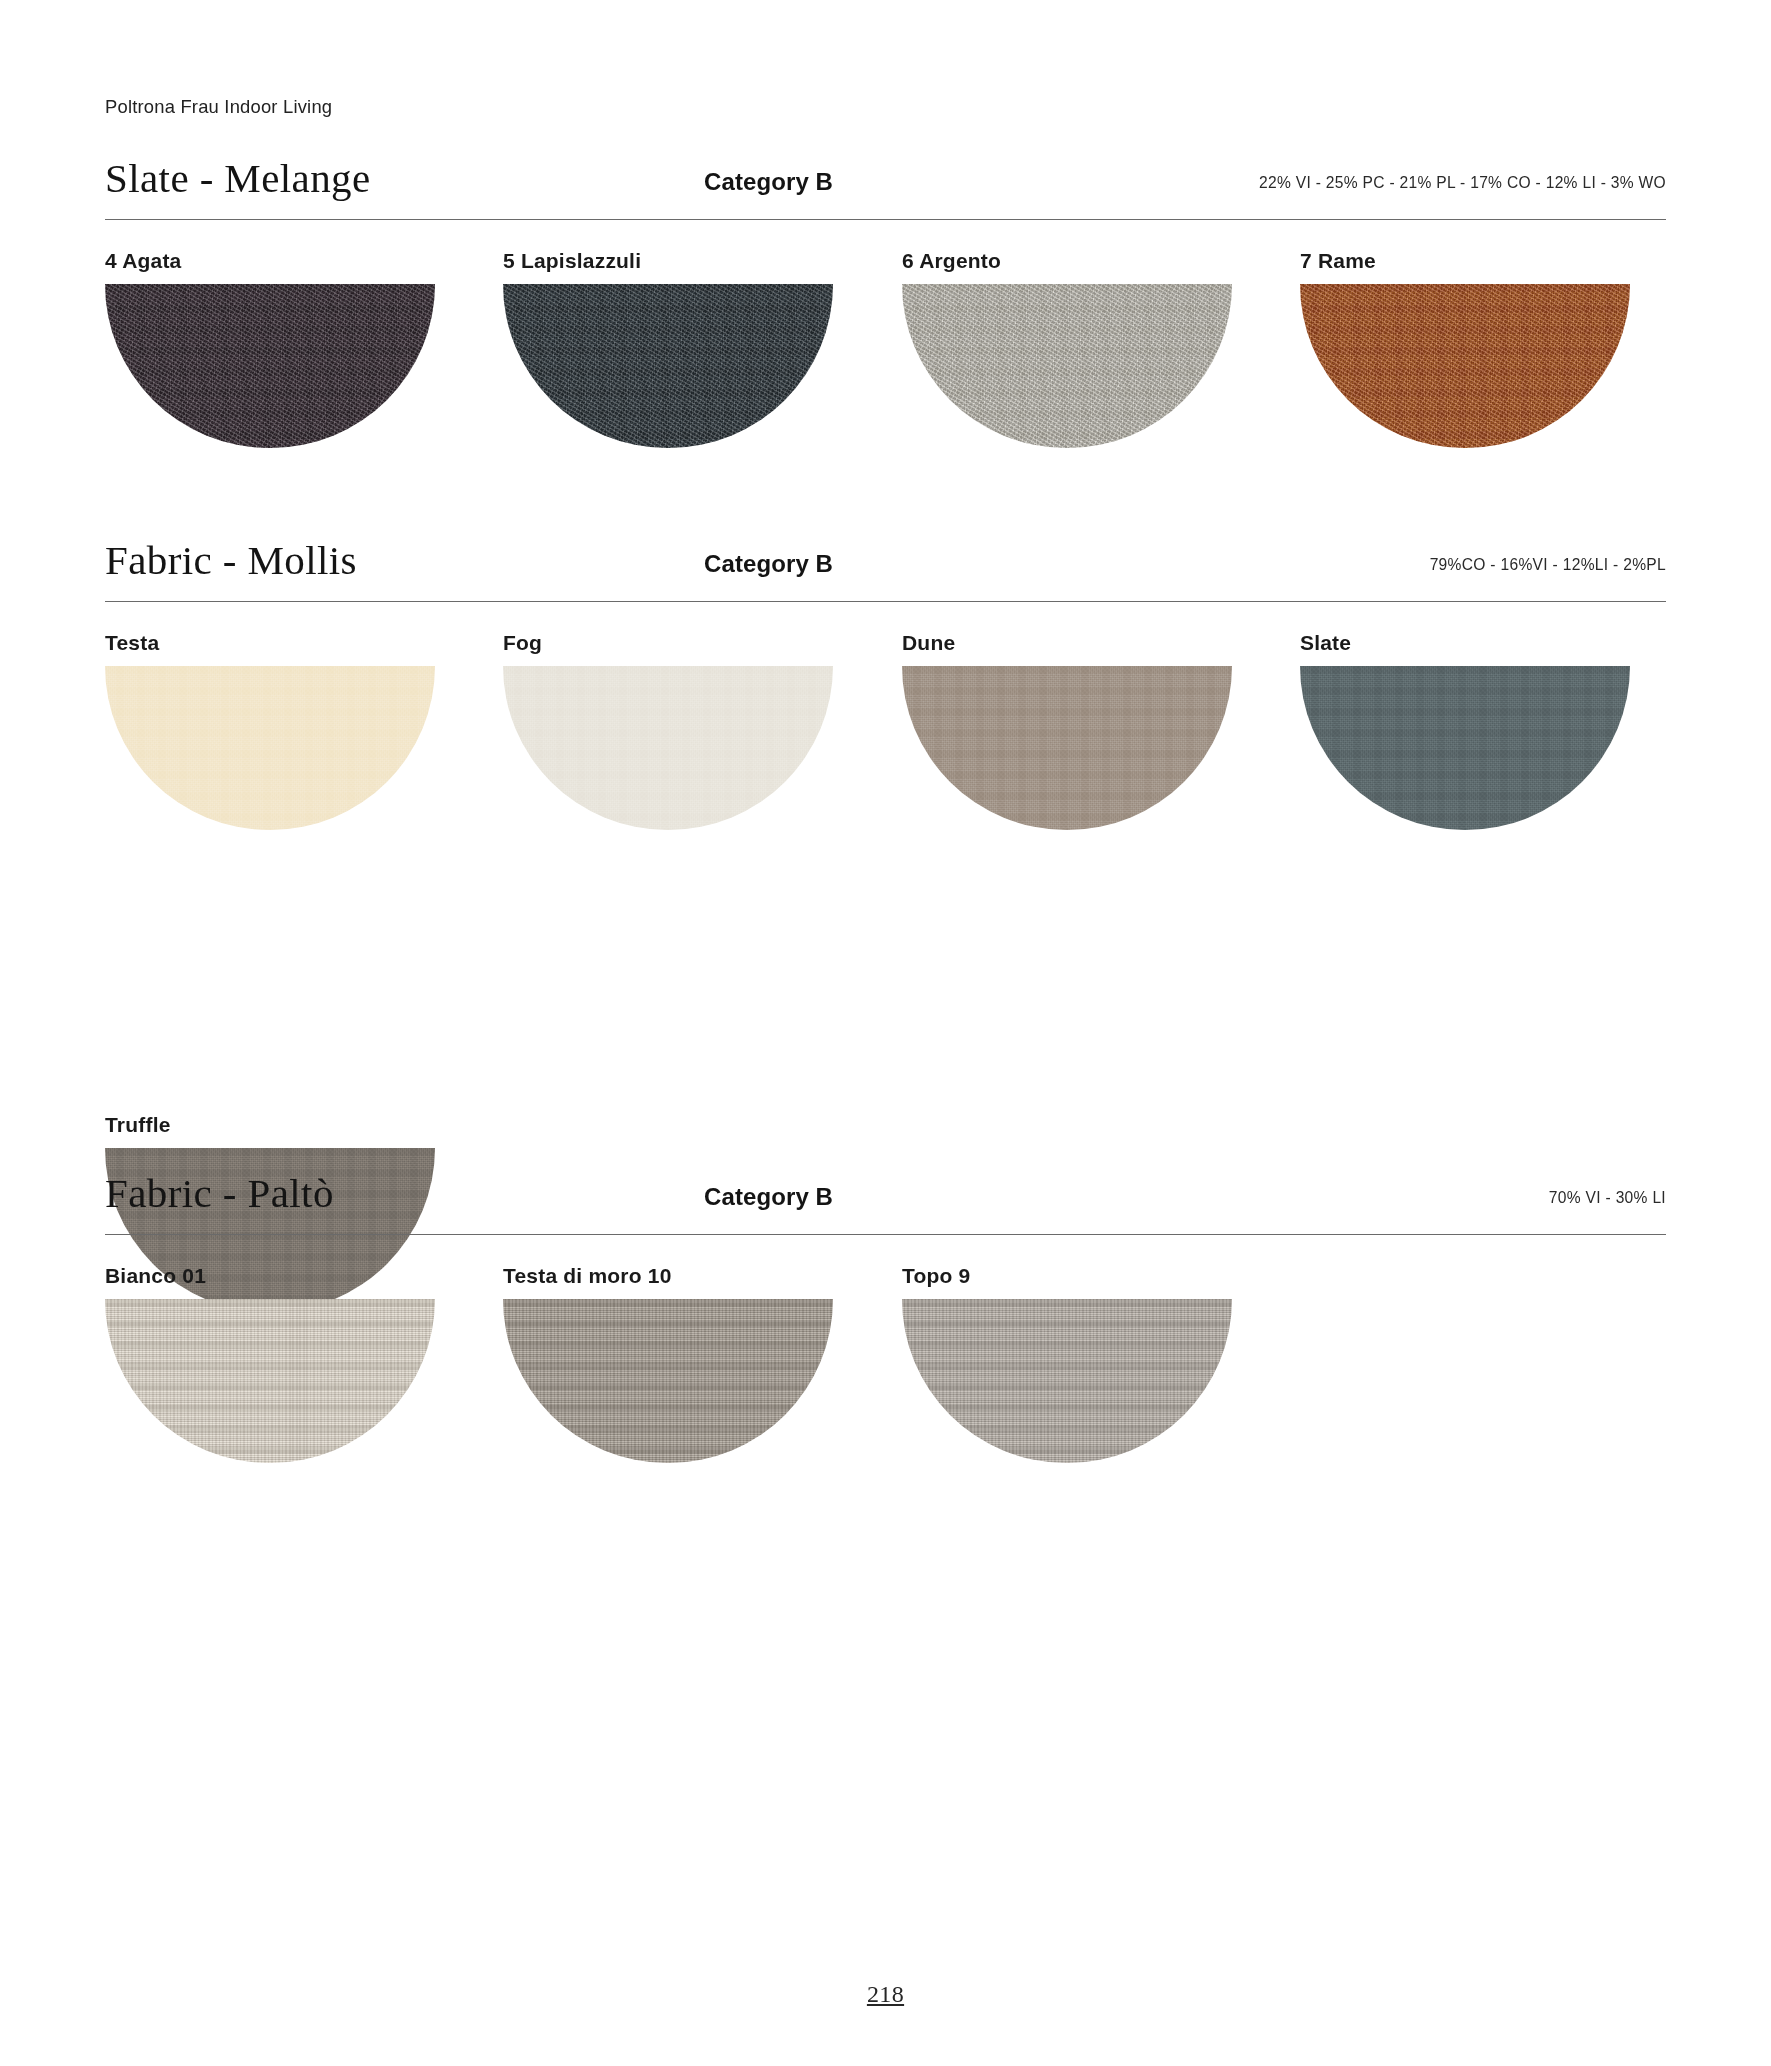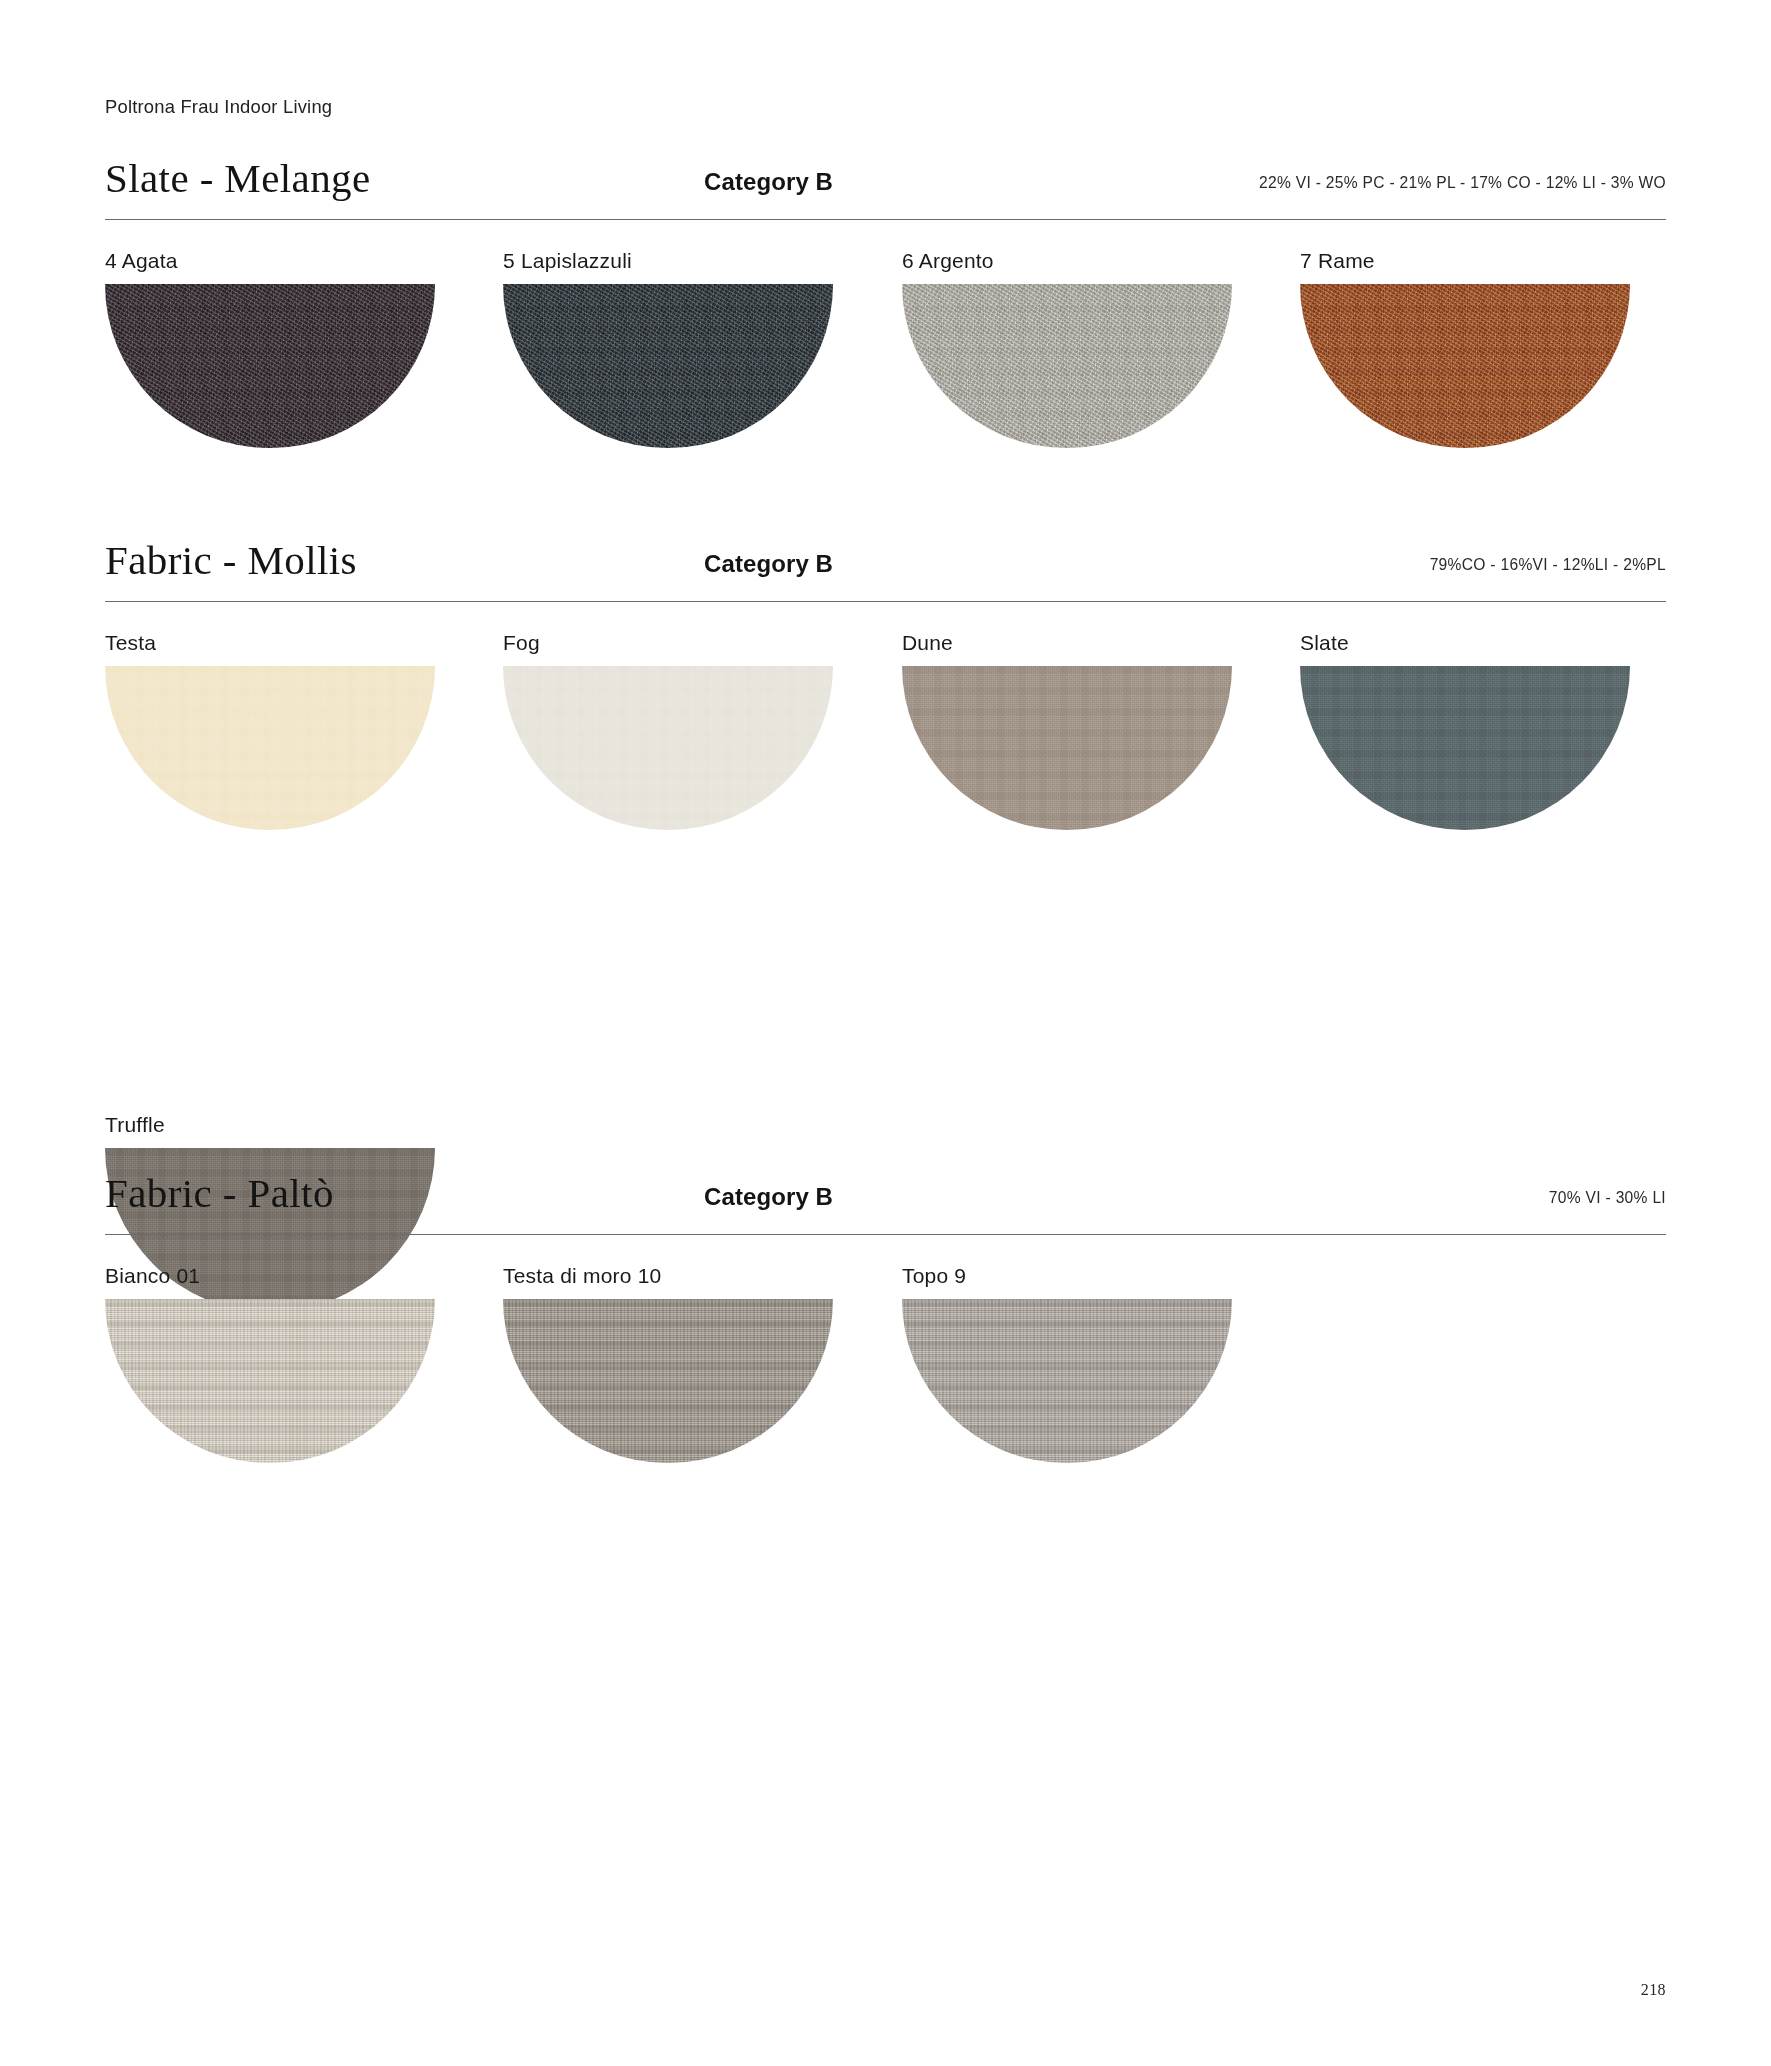--- a/index.html
+++ b/index.html
@@ -118,21 +118,21 @@
   .swatch.col-0 { left: 0px; }
   .swatch.col-1 { left: 398px; }
   .swatch.col-2 { left: 797px; }
   .swatch.col-3 { left: 1195px; }
 
   .swatch-label {
     position: absolute;
     top: 0;
     left: 0;
     font-size: 21px;
-    font-weight: 400;
+    font-weight: 700;
     letter-spacing: 0.2px;
     color: #1a1a1a;
     white-space: nowrap;
     line-height: 1;
   }
 
   .swatch-chip {
     position: absolute;
     top: 34px;
     left: 0;
@@ -219,25 +219,26 @@
     opacity: 0.5;
     mix-blend-mode: normal;
   }
 
   
   .page-number {
     position: absolute;
     left: 0;
     top: 1965px;
     width: 1561px;
-    text-align: right;
+    text-align: center;
     font-family: "Liberation Serif", serif;
-    font-size: 16px;
+    font-size: 24px;
     letter-spacing: 0.4px;
     color: #262626;
+    text-decoration: underline;
   }
 </style>
 </head>
 <body style="background: rgb(255, 255, 255);">
 
 <div class="page">
 
   <div class="running-head">Poltrona Frau Indoor Living</div>
 
   <div class="section" id="section-0" style="top:124px;">

